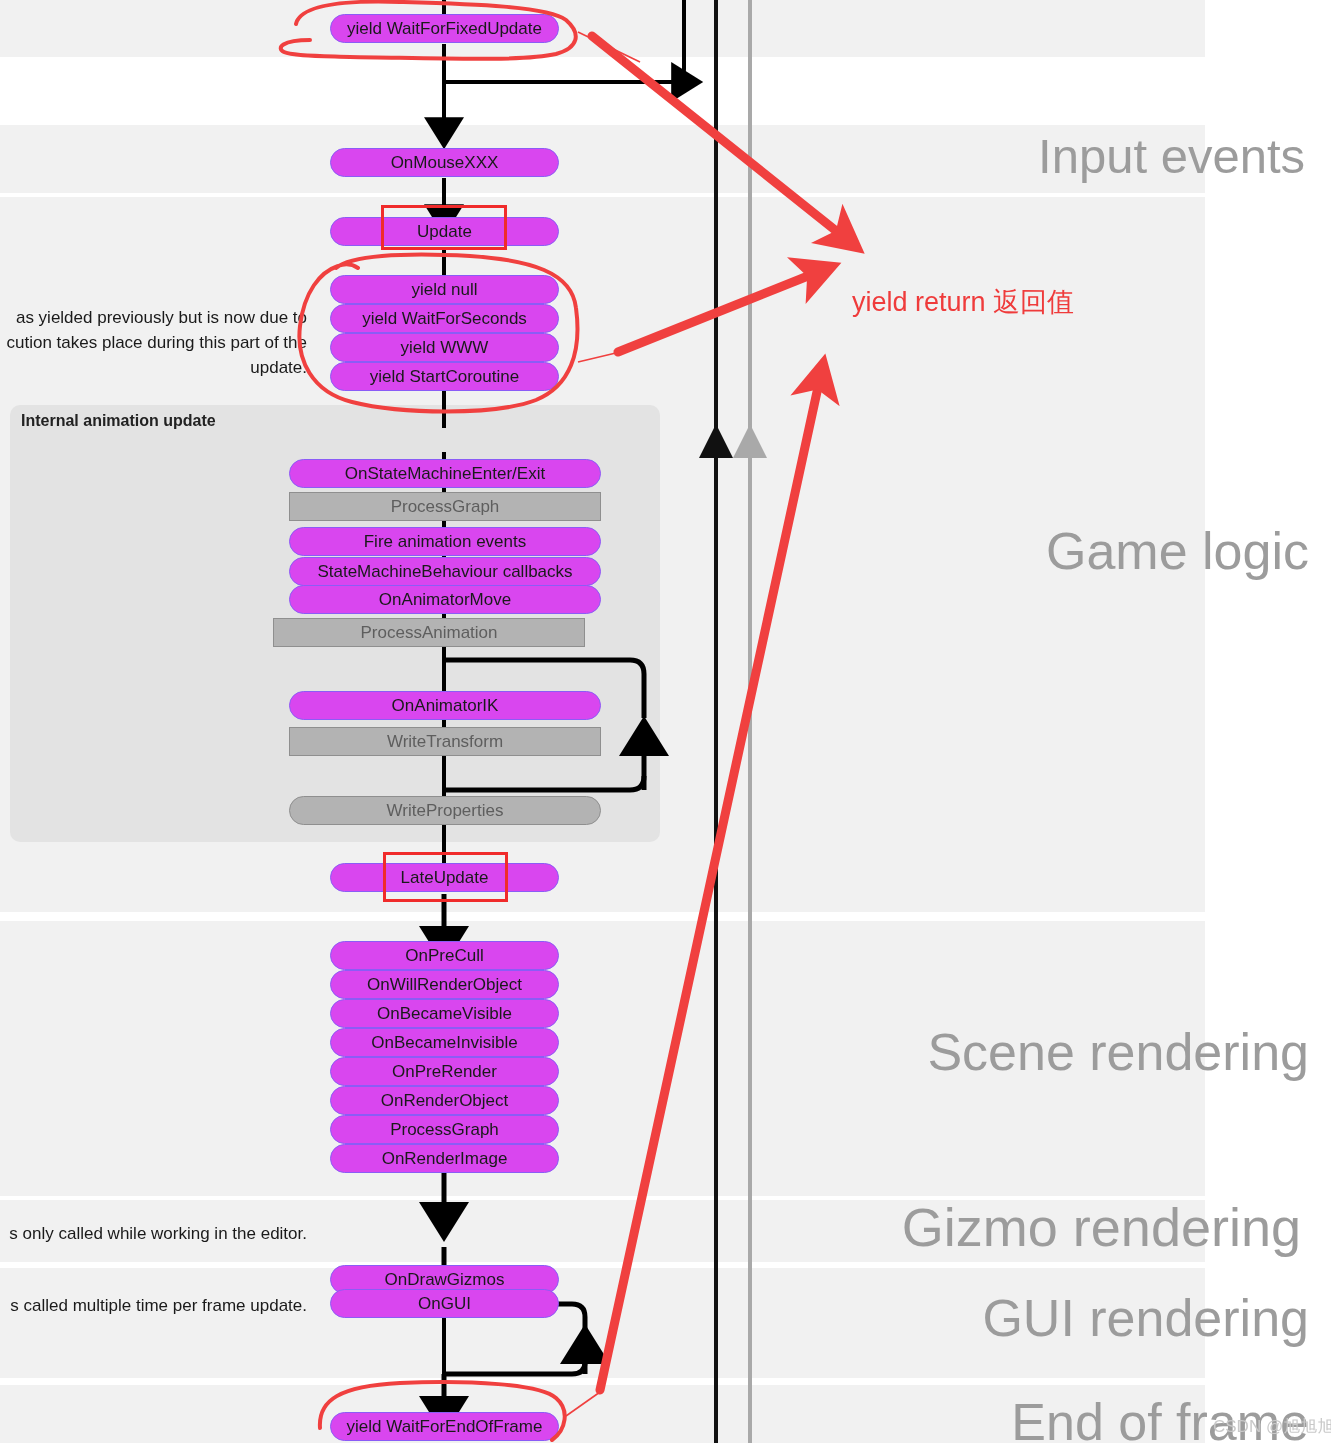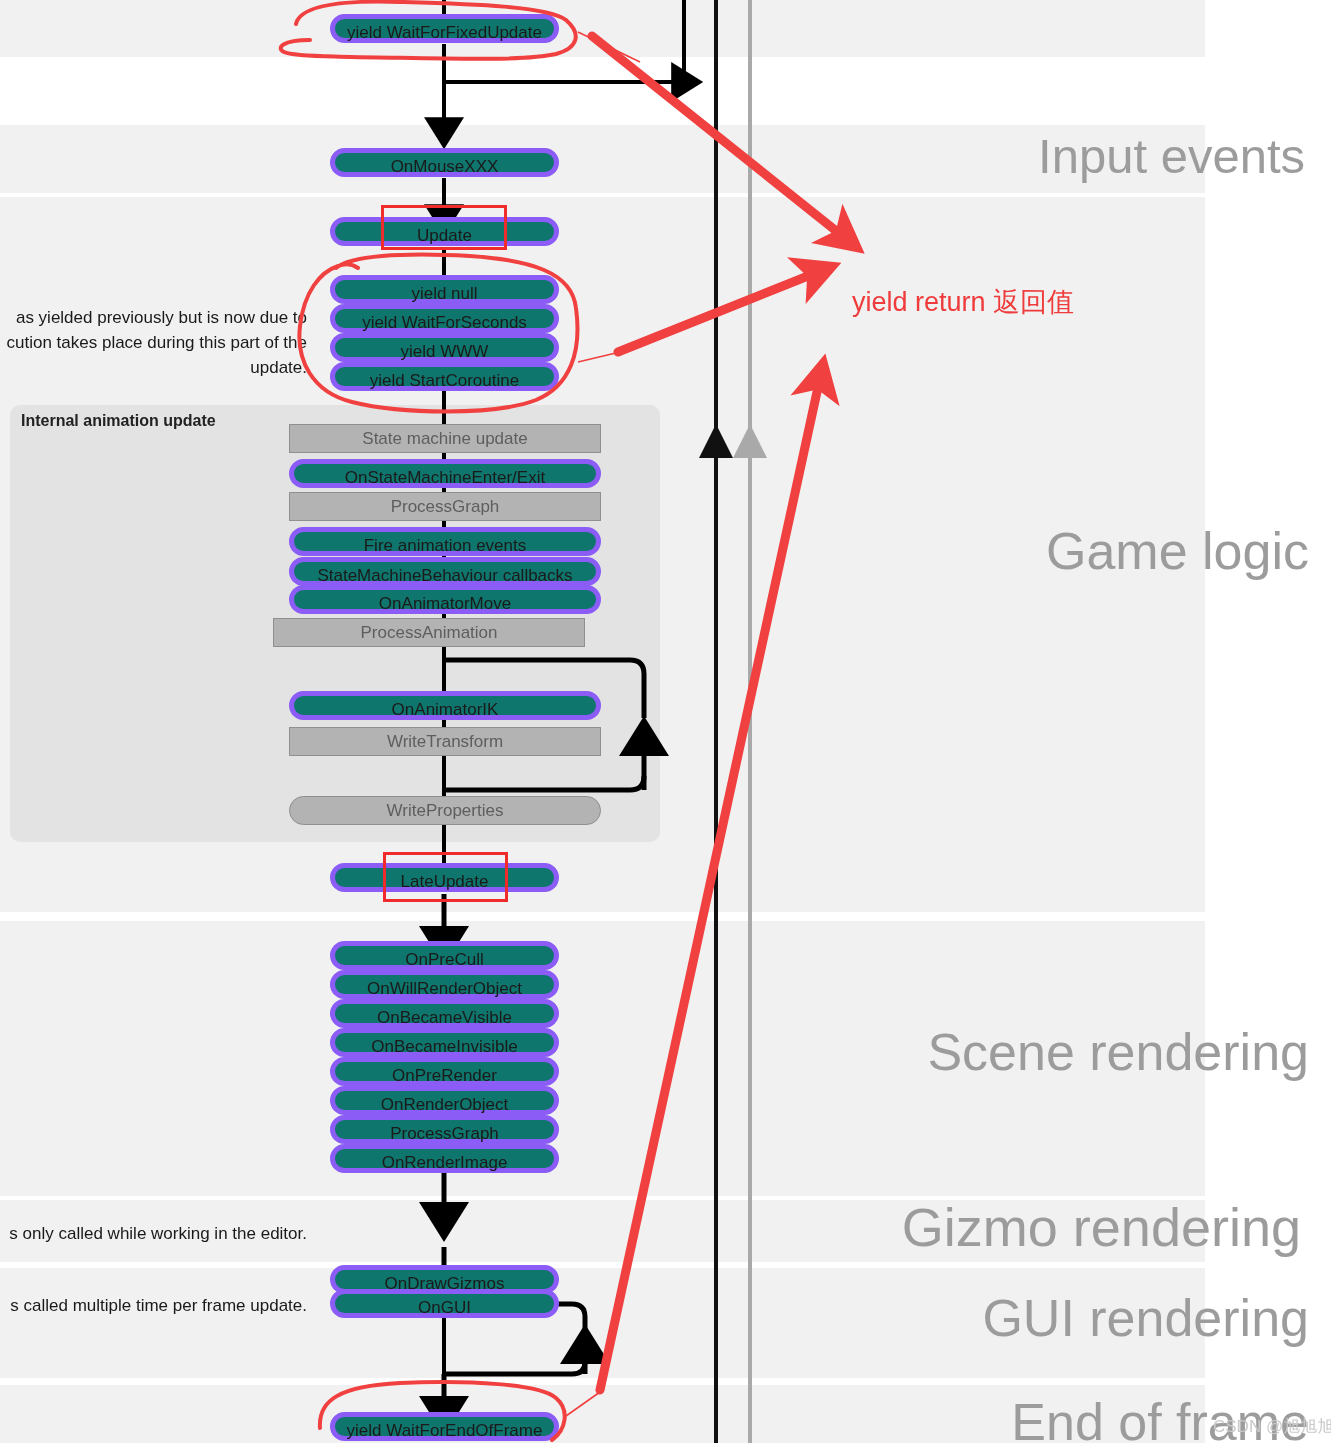--- a/index.html
+++ b/index.html
@@ -29,22 +29,22 @@
   }
 
   
   .node{
     position:absolute;
     box-sizing:border-box;
     height:29px;line-height:27px;
     text-align:center;
     font-size:17px;
     color:#1a1a1a;
-    background:#0f766e;
-    border:5px solid #8b5cf6;
+    background:#d946ef;
+    border:1px solid #8b5cf6;
     border-radius:15px;
     z-index:6;
   }
   .node.gray{
     background:#b3b3b3;
     border:1px solid #8f8f8f;
     border-radius:0;
     color:#5e5e5e;
   }
   .node.gray.rounded{border-radius:15px;}
@@ -202,21 +202,20 @@
 
   <div class="node" style="left:330px;top:148px;width:229px;">OnMouseXXX</div>
 
   <div class="node" style="left:330px;top:217px;width:229px;">Update</div>
 
   <div class="node" style="left:330px;top:275px;width:229px;">yield null</div>
   <div class="node" style="left:330px;top:304px;width:229px;">yield WaitForSeconds</div>
   <div class="node" style="left:330px;top:333px;width:229px;">yield WWW</div>
   <div class="node" style="left:330px;top:362px;width:229px;">yield StartCoroutine</div>
 
-  <div class="node gray" style="left:289px;top:424px;width:312px;">State machine update</div>
   <div class="node" style="left:289px;top:459px;width:312px;">OnStateMachineEnter/Exit</div>
   <div class="node gray" style="left:289px;top:492px;width:312px;">ProcessGraph</div>
   <div class="node" style="left:289px;top:527px;width:312px;">Fire animation events</div>
   <div class="node" style="left:289px;top:557px;width:312px;">StateMachineBehaviour callbacks</div>
   <div class="node" style="left:289px;top:585px;width:312px;">OnAnimatorMove</div>
   <div class="node gray" style="left:273px;top:618px;width:312px;">ProcessAnimation</div>
   <div class="node" style="left:289px;top:691px;width:312px;">OnAnimatorIK</div>
   <div class="node gray" style="left:289px;top:727px;width:312px;">WriteTransform</div>
   <div class="node gray rounded" style="left:289px;top:796px;width:312px;">WriteProperties</div>
 

